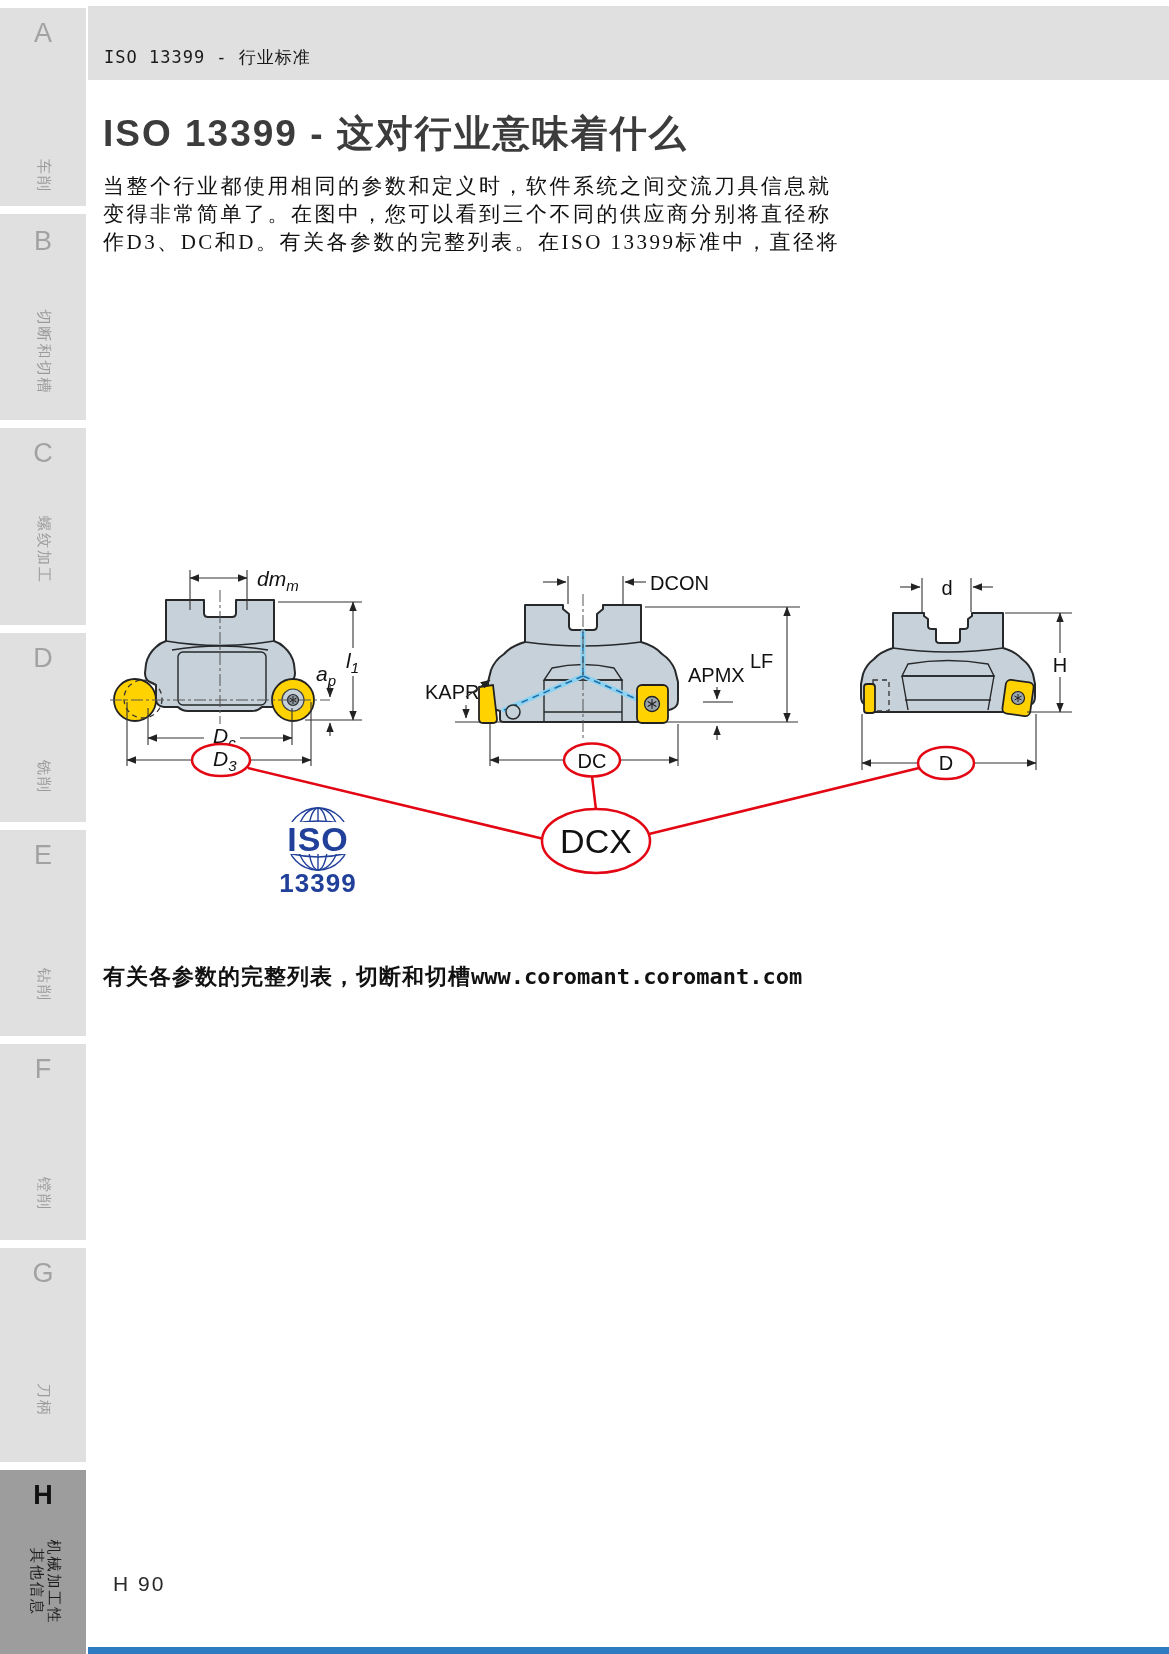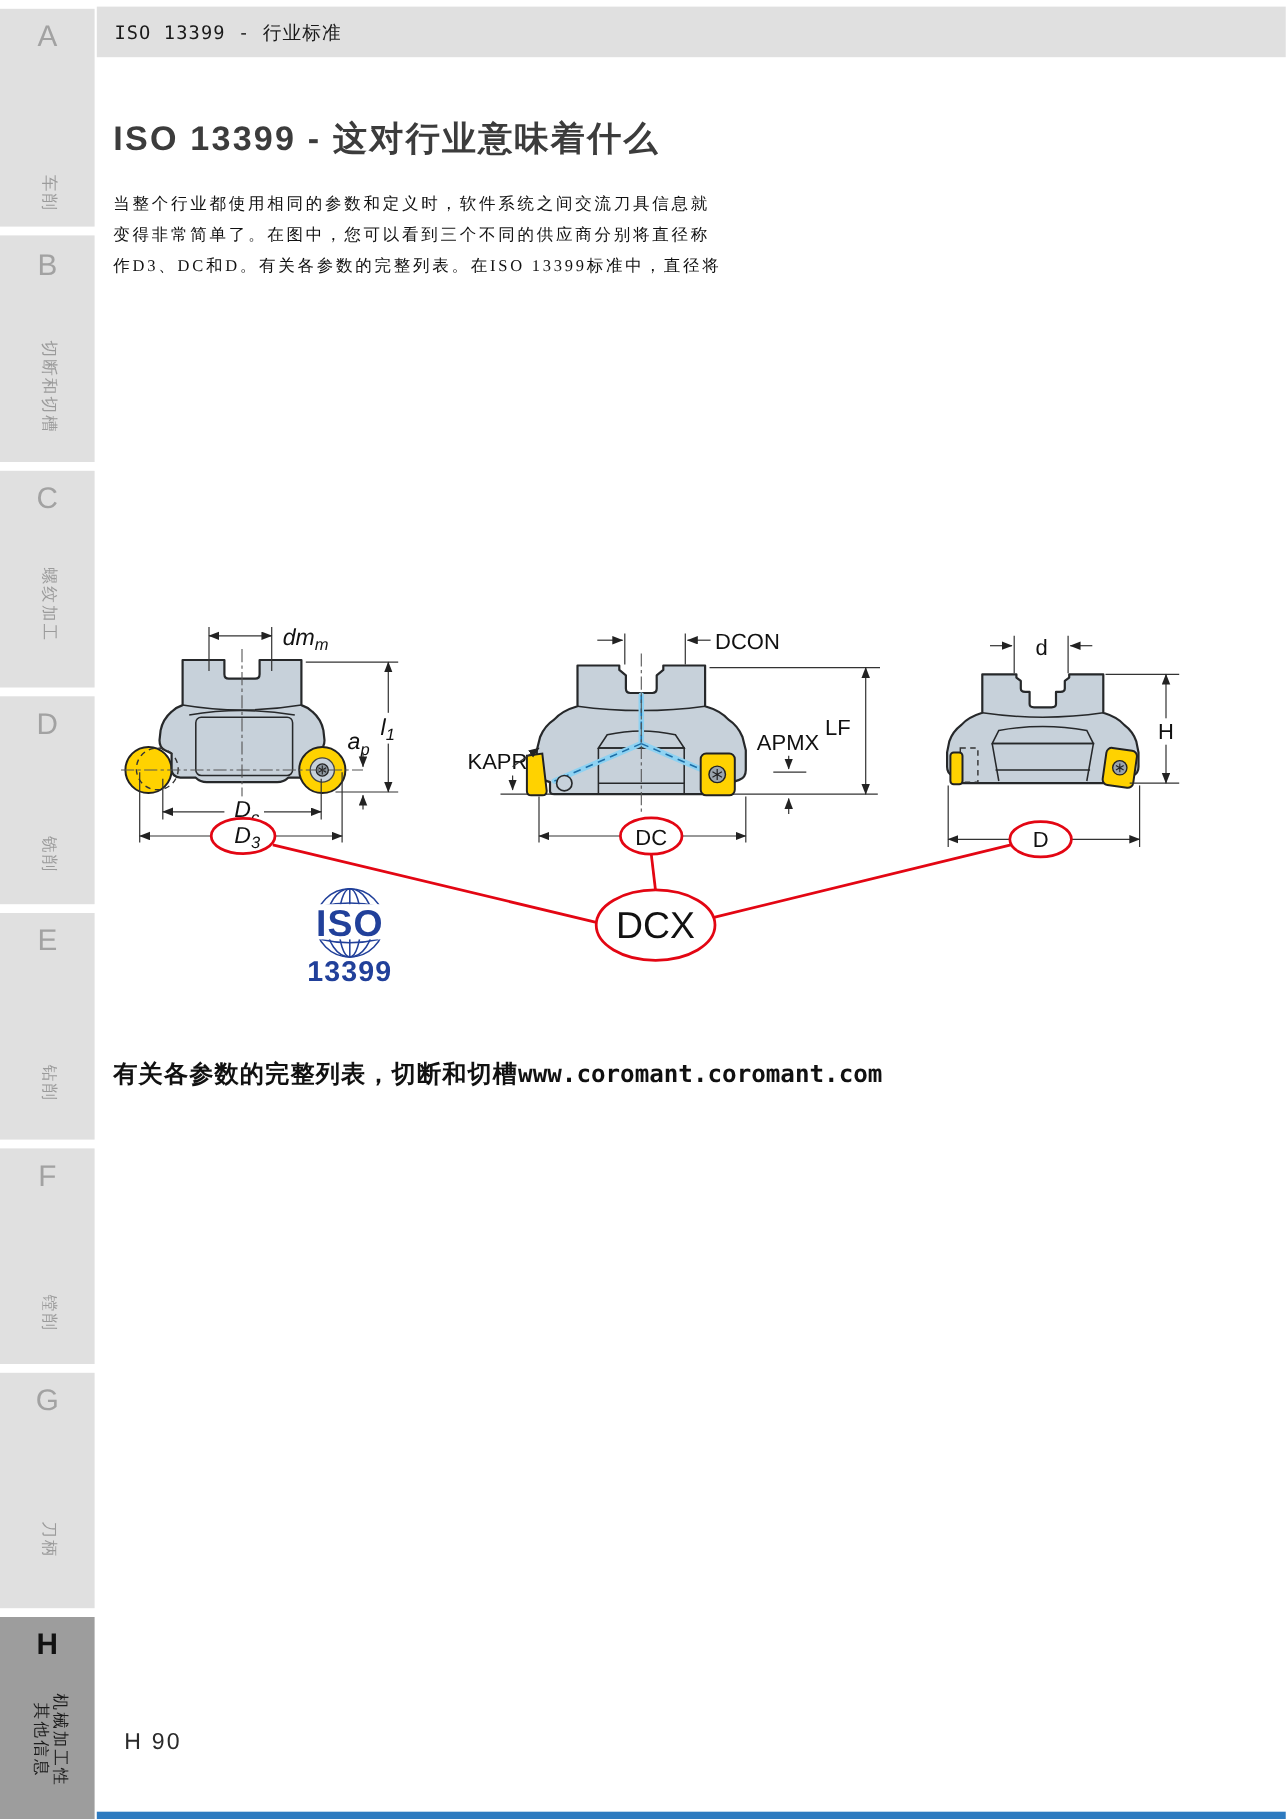--- a/index.html
+++ b/index.html
@@ -9,28 +9,28 @@
   .tab{position:absolute;left:0;width:86px;background:#e0e0e0;}
   .tab.active{background:#9d9d9d;}
   .tab-letter{position:absolute;left:0;width:86px;text-align:center;
       font-size:27px;color:#a2a2a2;font-family:"Liberation Sans",sans-serif;}
   .tab.active .tab-letter{color:#121212;font-weight:bold;}
   .tab-label{position:absolute;left:0;width:86px;height:20px;line-height:17px;
       text-align:center;font-size:15px;color:#9b9b9b;letter-spacing:2px;
       white-space:pre-line;transform:rotate(90deg);}
   .tab.active .tab-label{color:#1c1c1c;}
   
-  #headerbar{position:absolute;left:88px;right:0;top:6px;height:46px;background:#e0e0e0;
+  #headerbar{position:absolute;left:88px;right:0;top:6px;height:74px;background:#e0e0e0;
       display:flex;align-items:flex-end;}
   #breadcrumb{padding:0 0 11px 16px;font-family:"DejaVu Sans Mono",monospace;
       font-size:17px;color:#1a1a1a;letter-spacing:1px;}
   
-  #title{position:absolute;left:103px;top:84px;font-size:31px;font-weight:bold;
+  #title{position:absolute;left:103px;top:84px;font-size:37px;font-weight:bold;
       color:#3c3c3c;letter-spacing:2px;font-family:"Liberation Sans",sans-serif;}
-  #paragraph{position:absolute;left:103px;top:172px;font-size:15px;line-height:28px;
+  #paragraph{position:absolute;left:103px;top:172px;font-size:21px;line-height:28px;
       color:#111;letter-spacing:2.5px;font-family:"Liberation Serif","DejaVu Serif",serif;}
   #note{position:absolute;left:103px;top:962px;font-size:22px;font-weight:bold;color:#111;
       letter-spacing:1px;font-family:"Liberation Serif","DejaVu Serif",serif;}
   #note .url{font-family:"DejaVu Sans Mono",monospace;font-weight:bold;letter-spacing:0;}
   #pagenum{position:absolute;left:113px;top:1572px;font-size:21px;color:#2a2a2a;letter-spacing:2px;}
   #bottombar{position:absolute;left:88px;right:0;top:1647px;height:7px;background:#2e7bc0;}
   
   #diagram{position:absolute;left:0;top:0;width:1169px;height:1654px;}
   .body{fill:#c7d1da;stroke:#26282a;stroke-width:2;stroke-linejoin:round;}
   .det{fill:none;stroke:#26282a;stroke-width:1.4;}

